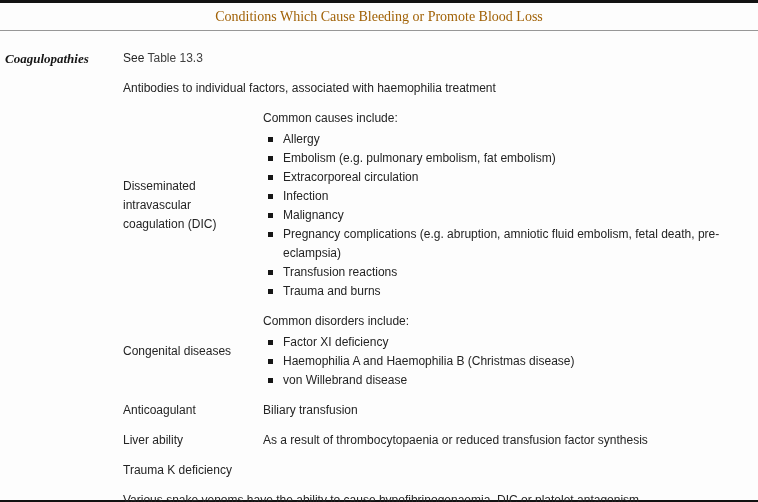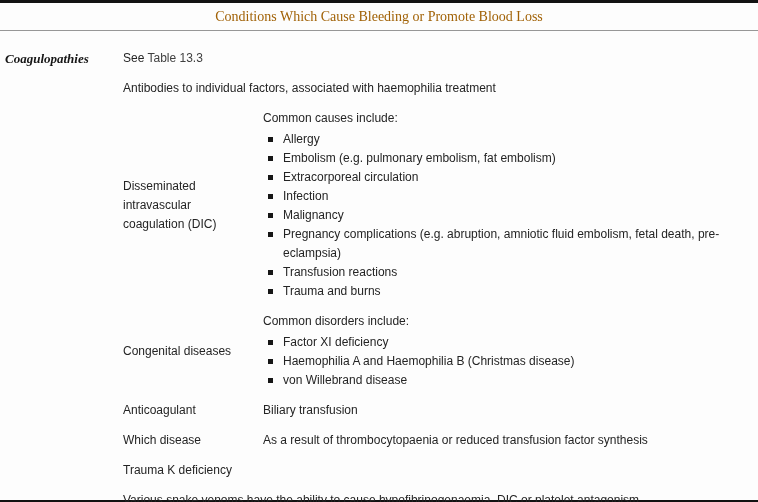--- a/index.html
+++ b/index.html
@@ -138,21 +138,21 @@
     </div>
 
     <div class="row">
       <div class="c1"></div>
       <div class="c2">Anticoagulant</div>
       <div class="c3">Biliary transfusion</div>
     </div>
 
     <div class="row">
       <div class="c1"></div>
-      <div class="c2">Which disease</div>
+      <div class="c2">Liver ability</div>
       <div class="c3">As a result of thrombocytopaenia or reduced transfusion factor synthesis</div>
     </div>
 
     <div class="row">
       <div class="c1"></div>
       <div class="c2">Trauma K deficiency</div>
     </div>
 
     <div class="row">
       <div class="c1"></div>

